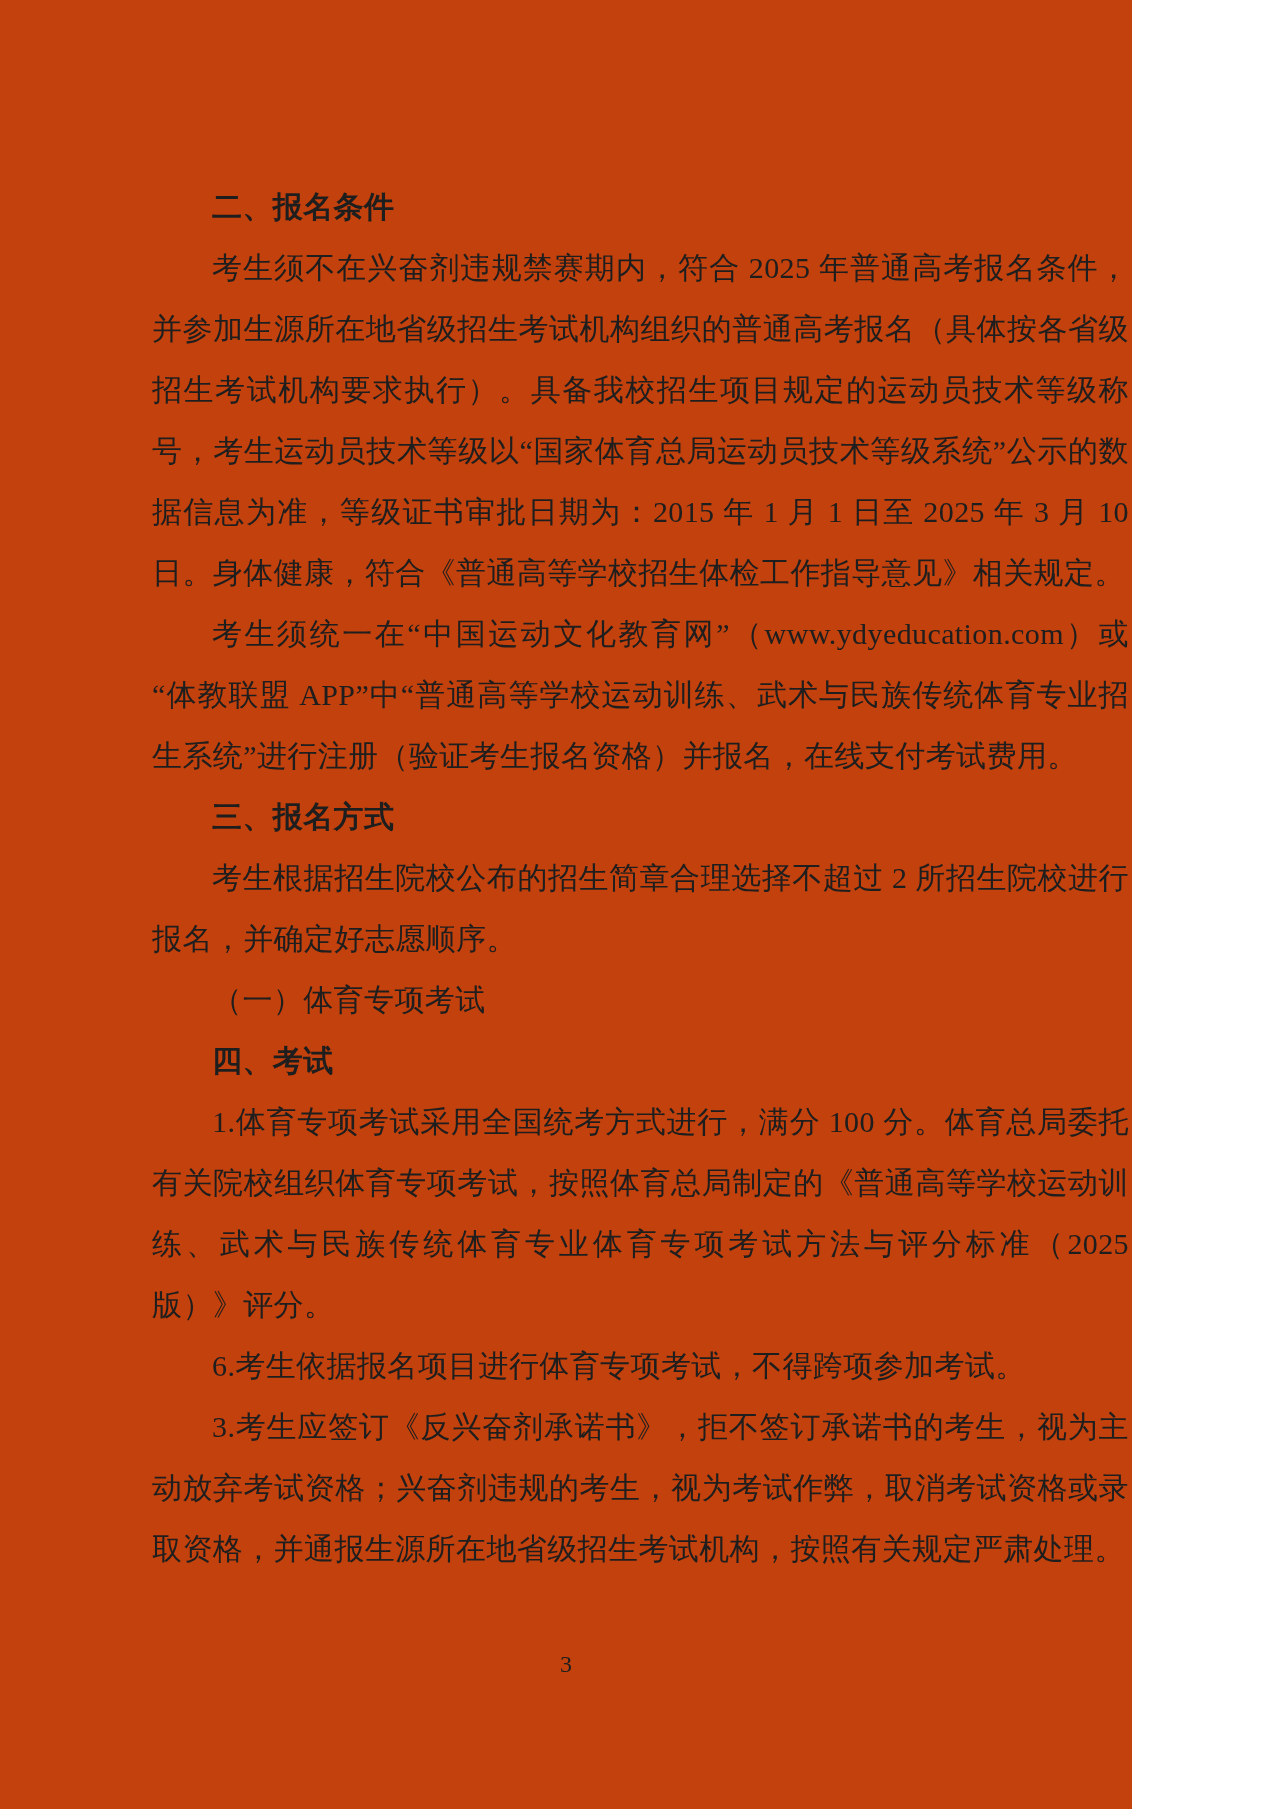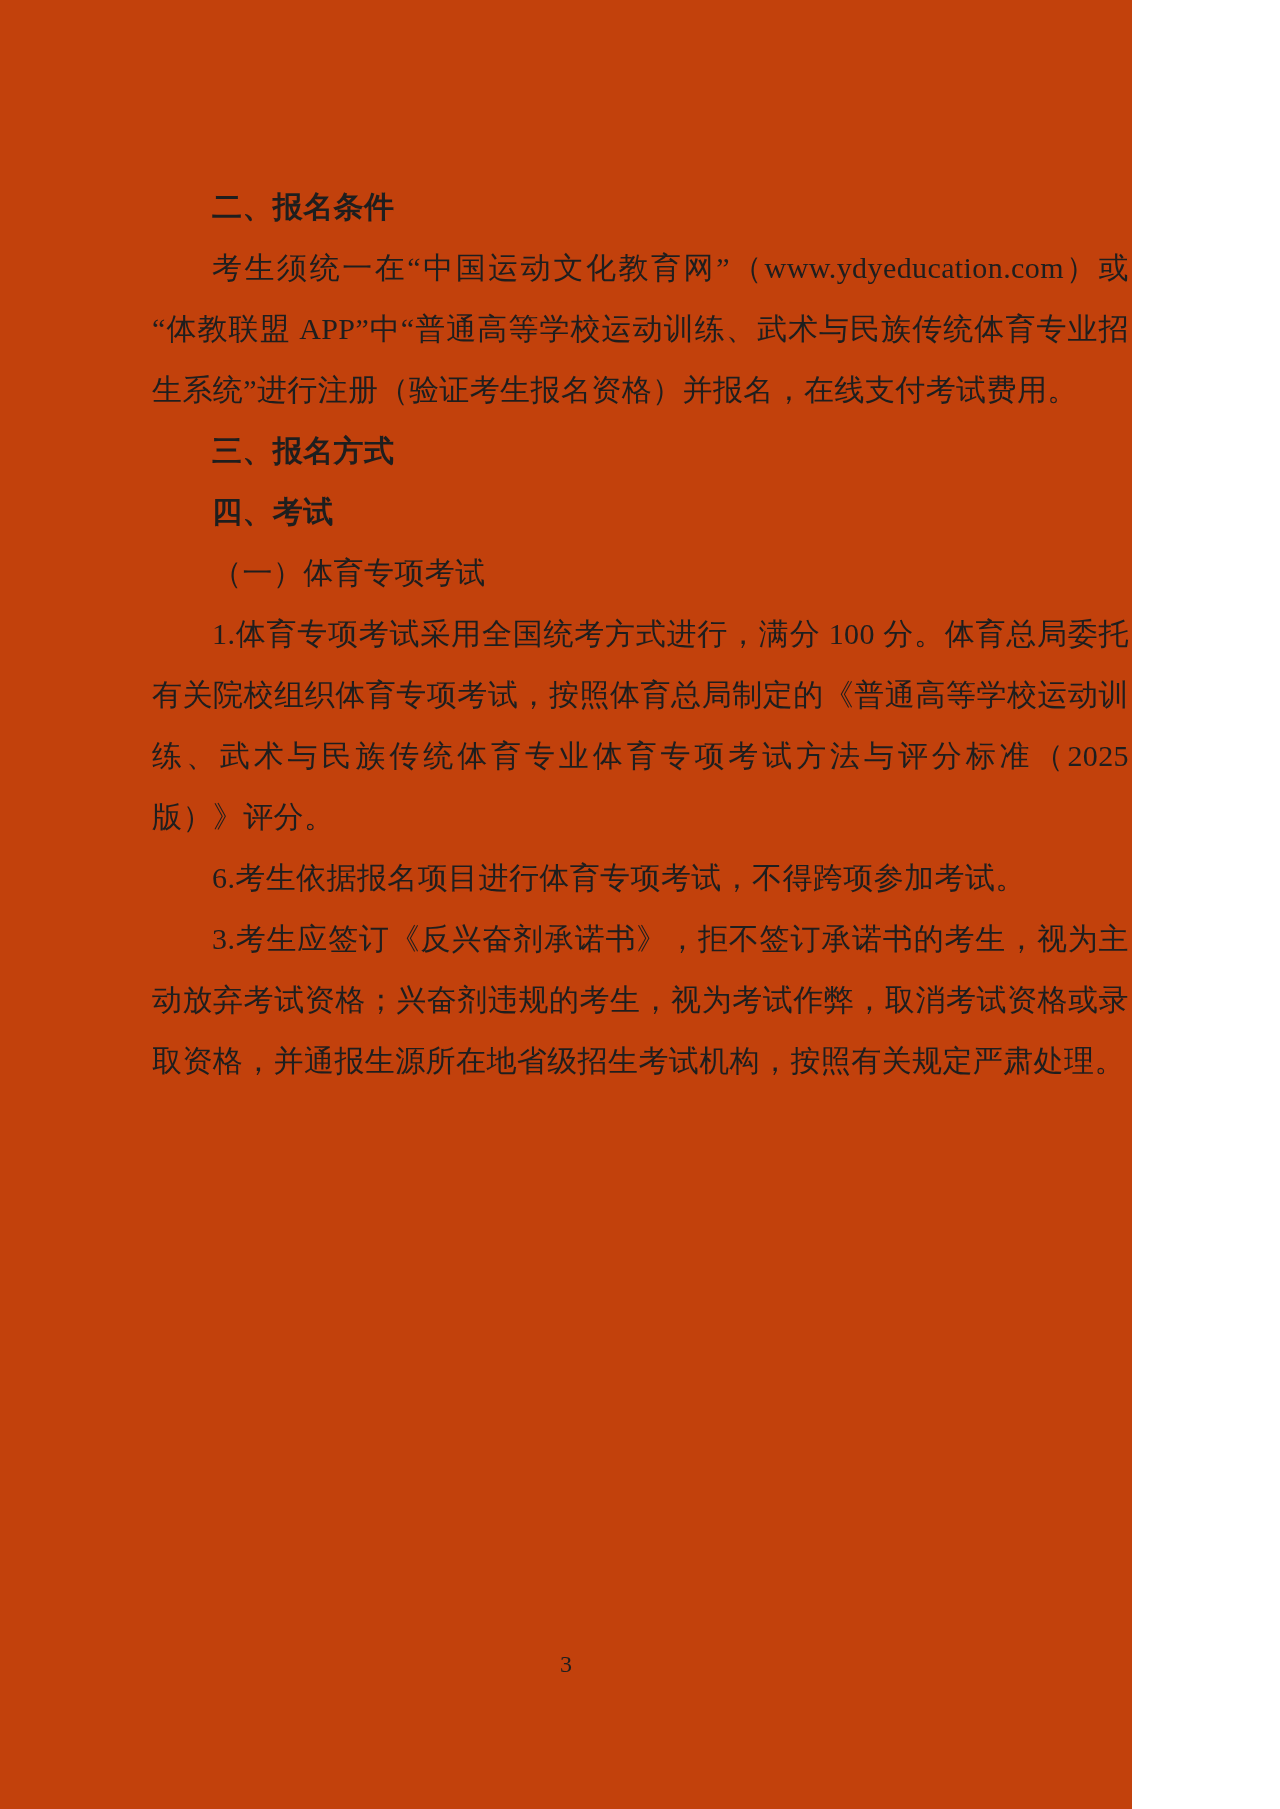--- a/index.html
+++ b/index.html
@@ -53,24 +53,26 @@
     color: #1e1e1e;
     font-family: "Liberation Serif", "DejaVu Serif", serif;
   }
 </style>
 </head>
 <body>
 
 <div class="page">
   <div class="content">
       <p class="block heading">二、报名条件</p>
+      <p class="block paragraph">考生须不在兴奋剂违规禁赛期内，符合 2025 年普通高考报名条件，并参加生源所在地省级招生考试机构组织的普通高考报名（具体按各省级招生考试机构要求执行）。具备我校招生项目规定的运动员技术等级称号，考生运动员技术等级以“国家体育总局运动员技术等级系统”公示的数据信息为准，等级证书审批日期为：2015 年 1 月 1 日至 2025 年 3 月 10 日。身体健康，符合《普通高等学校招生体检工作指导意见》相关规定。</p>
       <p class="block paragraph">考生须统一在“中国运动文化教育网”（www.ydyeducation.com）或“体教联盟 APP”中“普通高等学校运动训练、武术与民族传统体育专业招生系统”进行注册（验证考生报名资格）并报名，在线支付考试费用。</p>
       <p class="block heading">三、报名方式</p>
+      <p class="block paragraph">考生根据招生院校公布的招生简章合理选择不超过 2 所招生院校进行报名，并确定好志愿顺序。</p>
+      <p class="block subheading">（一）体育专项考试</p>
       <p class="block heading">四、考试</p>
-      <p class="block subheading">（一）体育专项考试</p>
       <p class="block paragraph">1.体育专项考试采用全国统考方式进行，满分 100 分。体育总局委托有关院校组织体育专项考试，按照体育总局制定的《普通高等学校运动训练、武术与民族传统体育专业体育专项考试方法与评分标准（2025 版）》评分。</p>
       <p class="block paragraph">6.考生依据报名项目进行体育专项考试，不得跨项参加考试。</p>
       <p class="block paragraph">3.考生应签订《反兴奋剂承诺书》，拒不签订承诺书的考生，视为主动放弃考试资格；兴奋剂违规的考生，视为考试作弊，取消考试资格或录取资格，并通报生源所在地省级招生考试机构，按照有关规定严肃处理。</p>
     </div>
   <div class="page-footer">
     <span class="page-number">3</span>
   </div>
 </div>
 
 </body></html>

